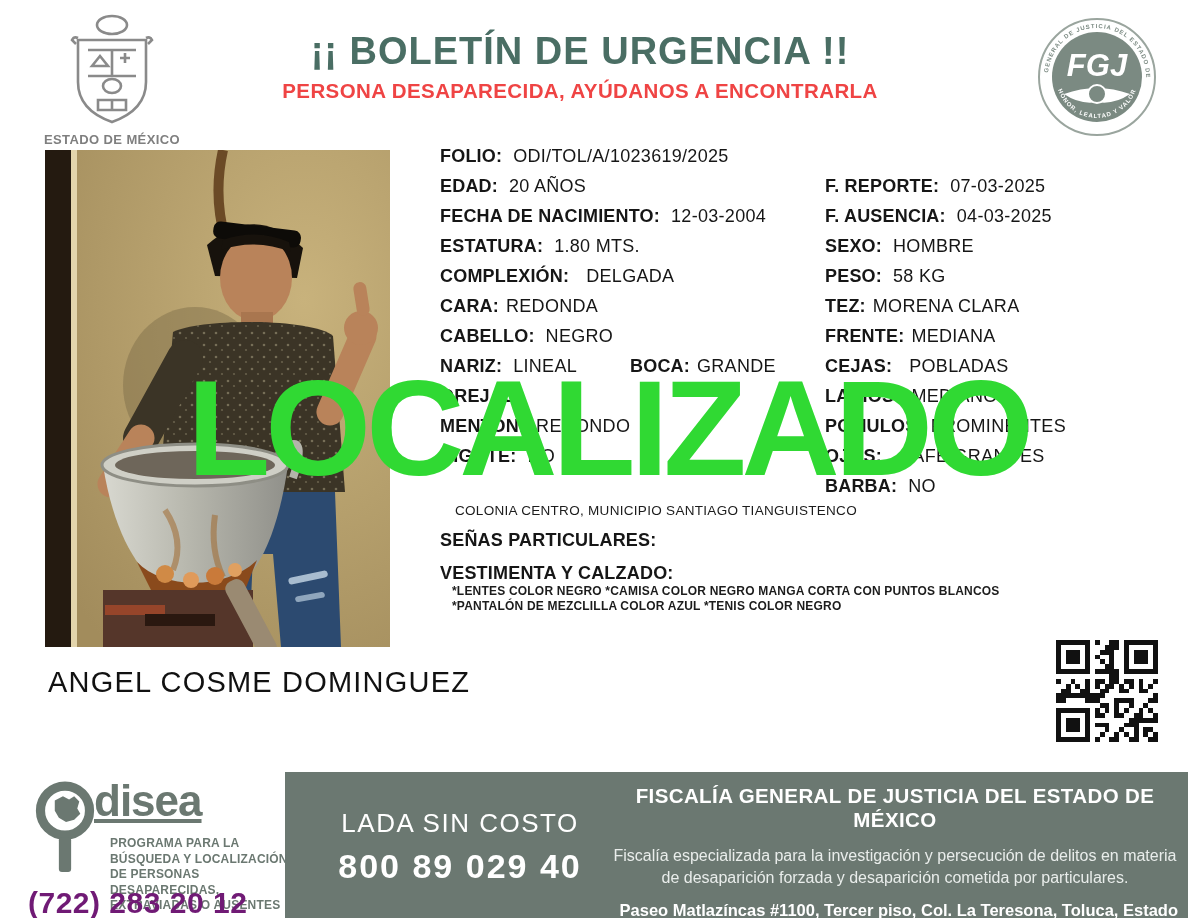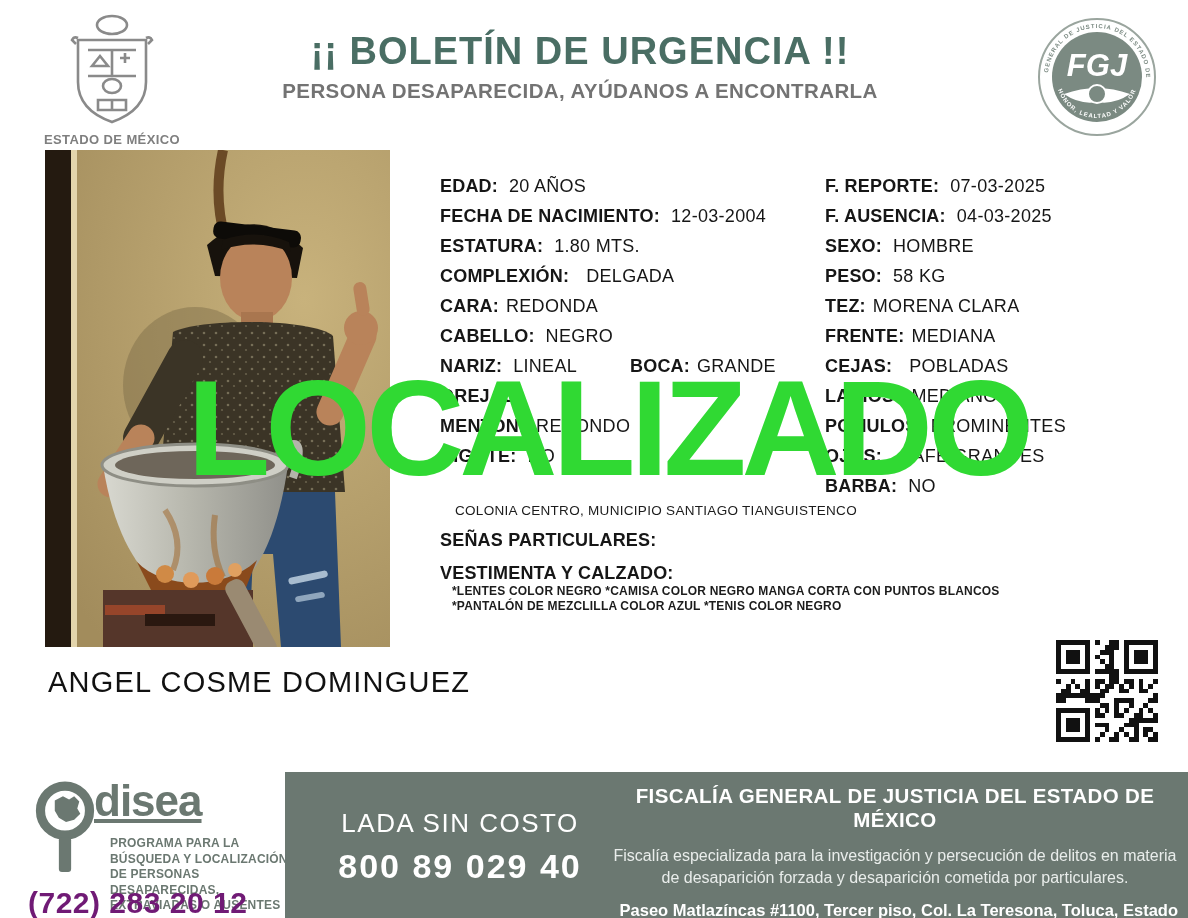--- a/index.html
+++ b/index.html
@@ -7,21 +7,21 @@
   #page {
     position:relative; width:1188px; height:918px; background:#ffffff;
     font-family:"Liberation Sans", sans-serif; overflow:hidden;
   }
 
   
   .left-logo { position:absolute; left:28px; top:14px; width:168px; text-align:center; }
   .left-logo .caption { margin-top:2px; font-size:13px; font-weight:bold; color:#7f7f7f; letter-spacing:.4px; }
   .title-block { position:absolute; left:230px; top:30px; width:700px; text-align:center; }
   .main-title { font-size:38px; font-weight:800; color:#4a6e64; letter-spacing:1px; }
-  .sub-title  { font-size:20.5px; font-weight:800; color:#737373; margin-top:6px; letter-spacing:.4px; }
+  .sub-title  { font-size:20.5px; font-weight:800; color:#ef4444; margin-top:6px; letter-spacing:.4px; }
   .fgj-logo { position:absolute; left:1030px; top:10px; width:134px; height:134px; }
 
   
   .photo { position:absolute; left:45px; top:150px; width:345px; height:497px; }
 
   
   .frow { position:absolute; white-space:nowrap; font-size:18px; color:#161616; }
   .flabel { font-weight:800; letter-spacing:.2px; }
   .fvalue { font-weight:400; margin-left:6px; letter-spacing:.3px; }
   .sub-line  { position:absolute; font-size:13.5px; color:#1c1c1c; letter-spacing:.3px; white-space:nowrap; }
@@ -152,20 +152,24 @@
       <circle cx="170" cy="426" r="9" fill="#c97a3a"></circle>
         <circle cx="190" cy="420" r="7" fill="#e0a060"></circle>
       <path d="M236 300 q28 -20 12 28" stroke="#b4b4aa" stroke-width="8" fill="none"></path>
       <rect x="58" y="440" width="150" height="57" fill="#55362a"></rect>
       <path d="M60 460 h60" stroke="#c2502a" stroke-width="10" opacity=".6"></path>
       <path d="M100 470 h70" stroke="#2a1810" stroke-width="12"></path>
       <rect x="196" y="426" width="20" height="84" rx="8" fill="#9a8a72" transform="rotate(-28 206 468)"></rect>
     </svg>
   </div>
 
+  <div class="frow" style="left:440px; top:146px">
+    <span class="flabel">FOLIO:</span>
+    <span class="fvalue">ODI/TOL/A/1023619/2025</span>
+  </div>
   <div class="frow" style="left:440px; top:176px">
     <span class="flabel">EDAD:</span>
     <span class="fvalue">20 AÑOS</span>
   </div>
   <div class="frow" style="left:825px; top:176px">
     <span class="flabel">F. REPORTE:</span>
     <span class="fvalue">07-03-2025</span>
   </div>
   <div class="frow" style="left:440px; top:206px">
     <span class="flabel">FECHA DE NACIMIENTO:</span>

